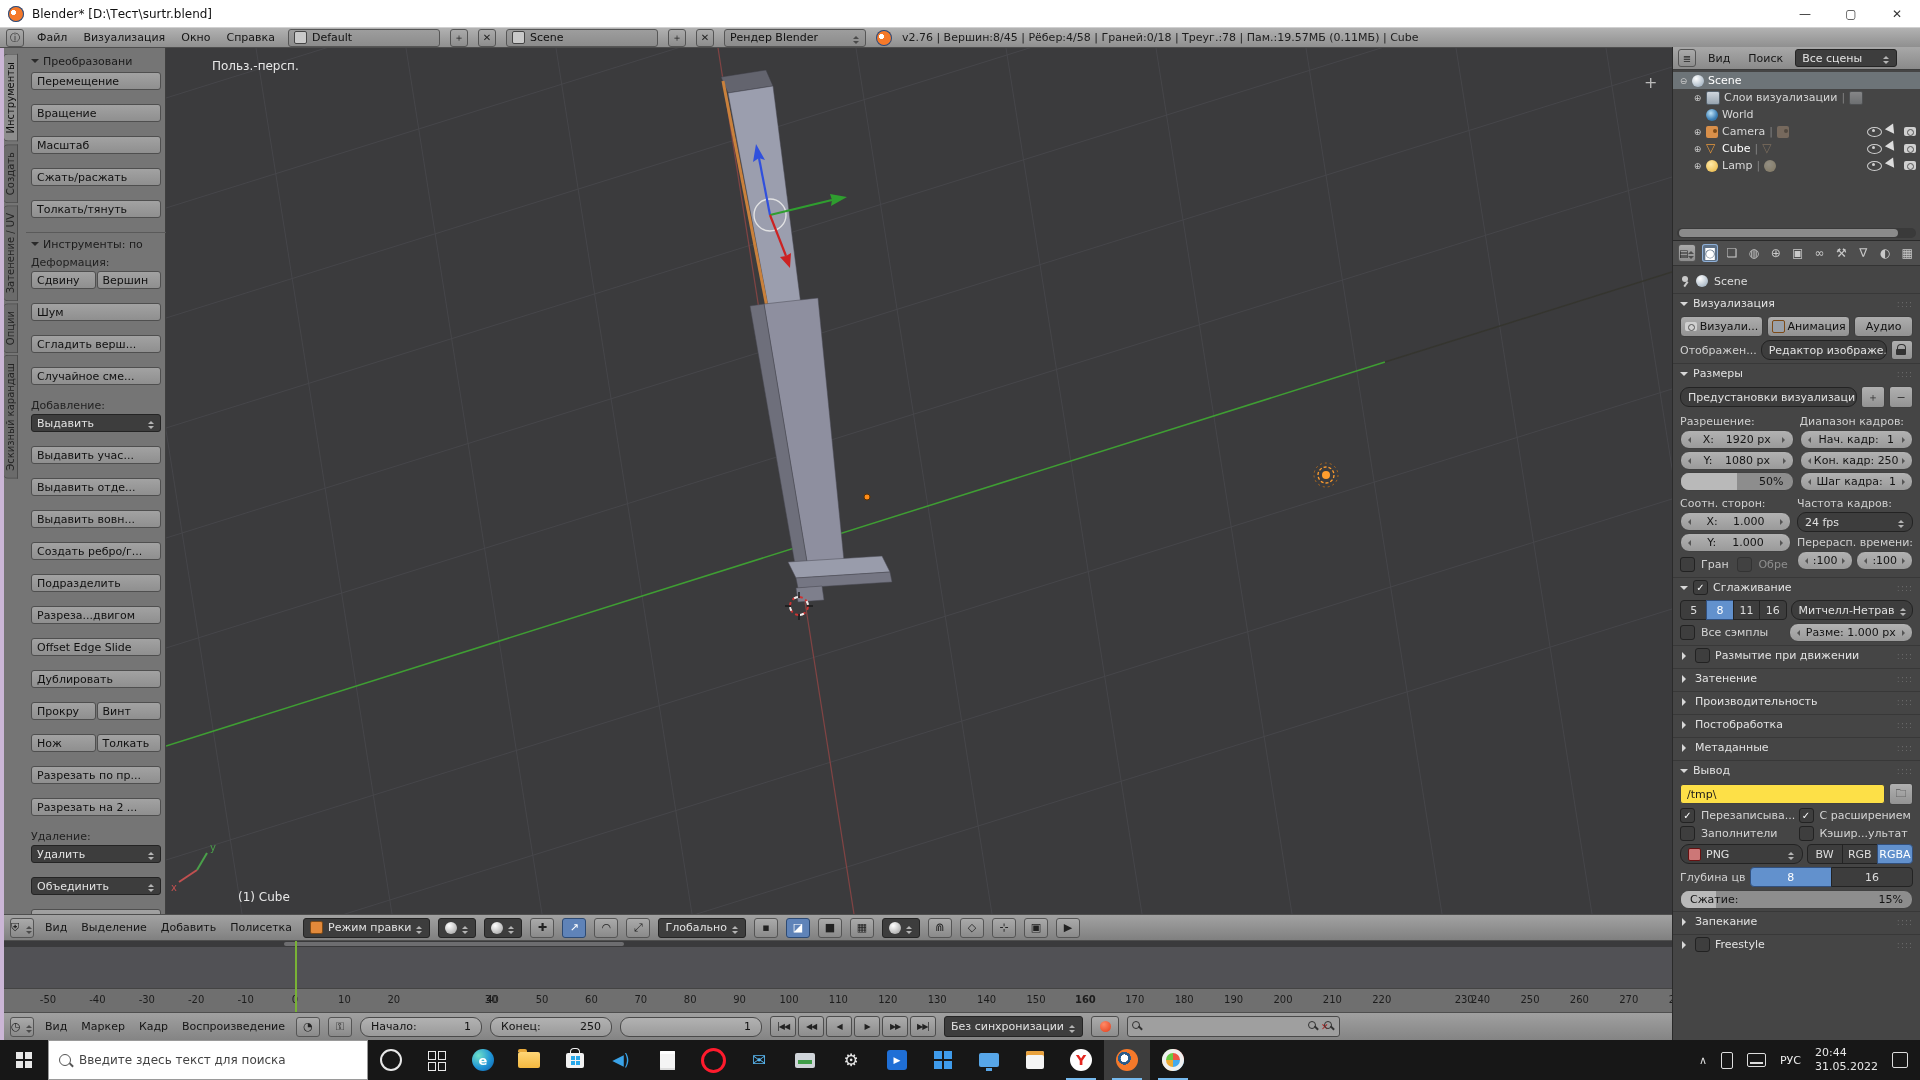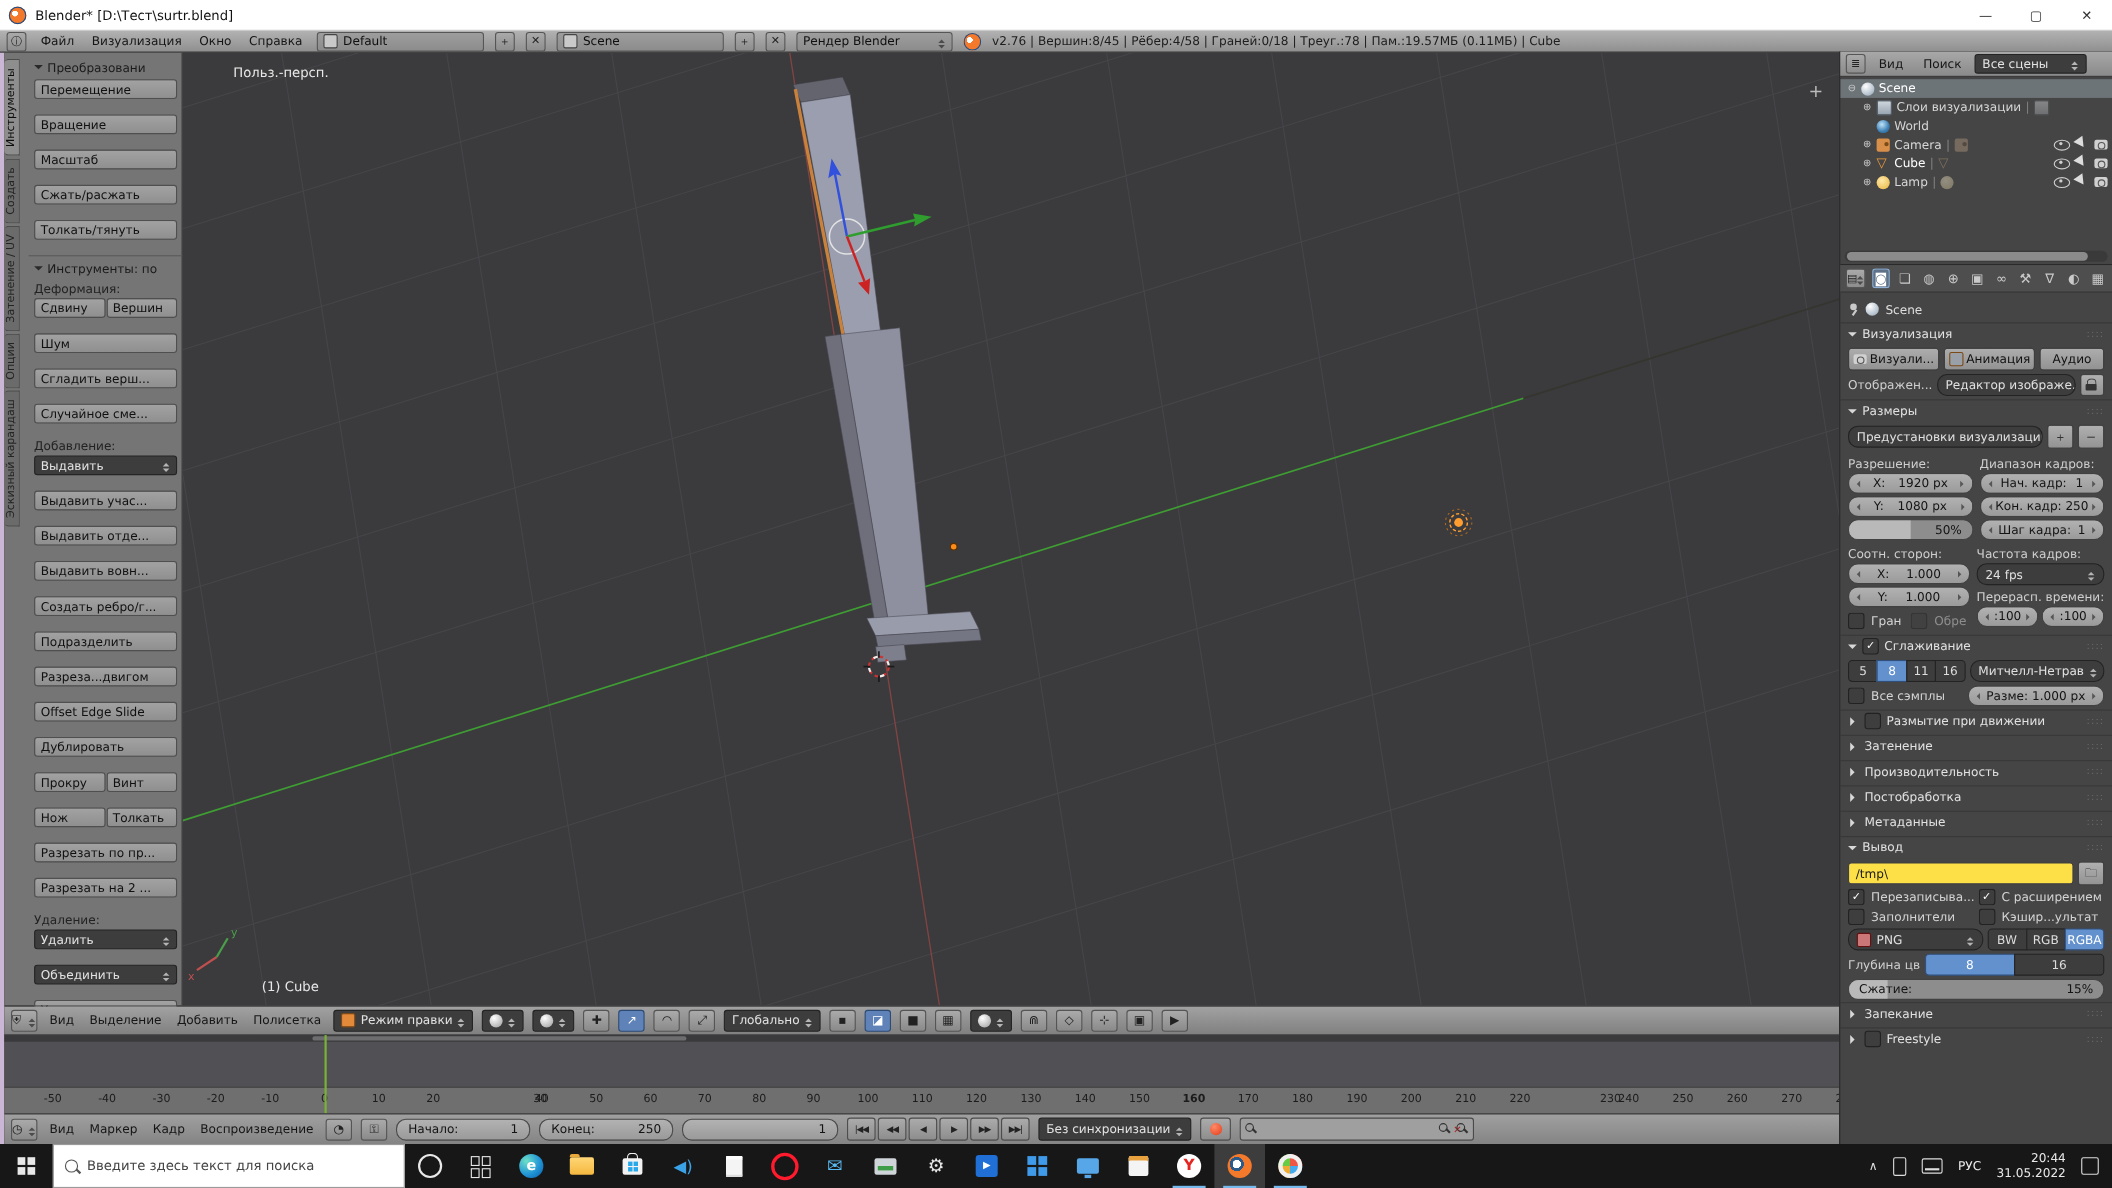--- a/index.html
+++ b/index.html
@@ -167,21 +167,21 @@
   .winlogo i{width:7px;height:7px;background:#e8e8e8}
   #searchbox{width:320px;background:#fff;border:1px solid #9a9a9a;display:flex;align-items:center;gap:8px;padding:0 10px;box-sizing:border-box}
   #searchbox .mag{width:10px;height:10px;border:1.5px solid #555;border-radius:50%;position:relative;flex:none}
   #searchbox .mag::after{content:"";position:absolute;left:9px;top:9px;width:5px;height:1.5px;background:#555;transform:rotate(45deg)}
   #searchbox span{color:#444;font-size:12px;white-space:nowrap}
   .tbi{width:46px;display:flex;align-items:center;justify-content:center;position:relative}
   .tbi.run::after{content:"";position:absolute;left:8px;right:8px;bottom:0;height:2px;background:#76b9ed}
   .tbi.active{background:#3d3d3d}
   .tray{margin-left:auto;display:flex;align-items:center;gap:14px;padding:0 12px}
   .tray .txt{font-size:11px;color:#eee}
-  .clockblk{text-align:right;font-size:11px;line-height:1.25}
+  .clockblk{font-size:11px;line-height:1.25}
   .chev{color:#ddd;font-size:11px}
   .phoneic{width:10px;height:15px;border:1.5px solid #ddd;border-radius:2px}
   .kbic{width:17px;height:12px;border:1.5px solid #ddd;border-radius:2px;position:relative}
   .kbic::after{content:"";position:absolute;left:2px;right:2px;bottom:2px;height:2px;background:#ddd}
   .noteic{width:14px;height:14px;border:1.5px solid #ddd;border-radius:2px}
   
   .g-ring{width:18px;height:18px;border:2px solid #e8e8e8;border-radius:50%}
   .g-tv{width:18px;height:18px;display:grid;grid-template-columns:8px 8px;grid-gap:2px}
   .g-tv i{background:transparent;border:1.5px solid #e8e8e8;height:7px}
   .g-edge{width:22px;height:22px;border-radius:50%;background:radial-gradient(circle at 30% 30%,#6ee0c8,#2196d6 55%,#0a59a8);

